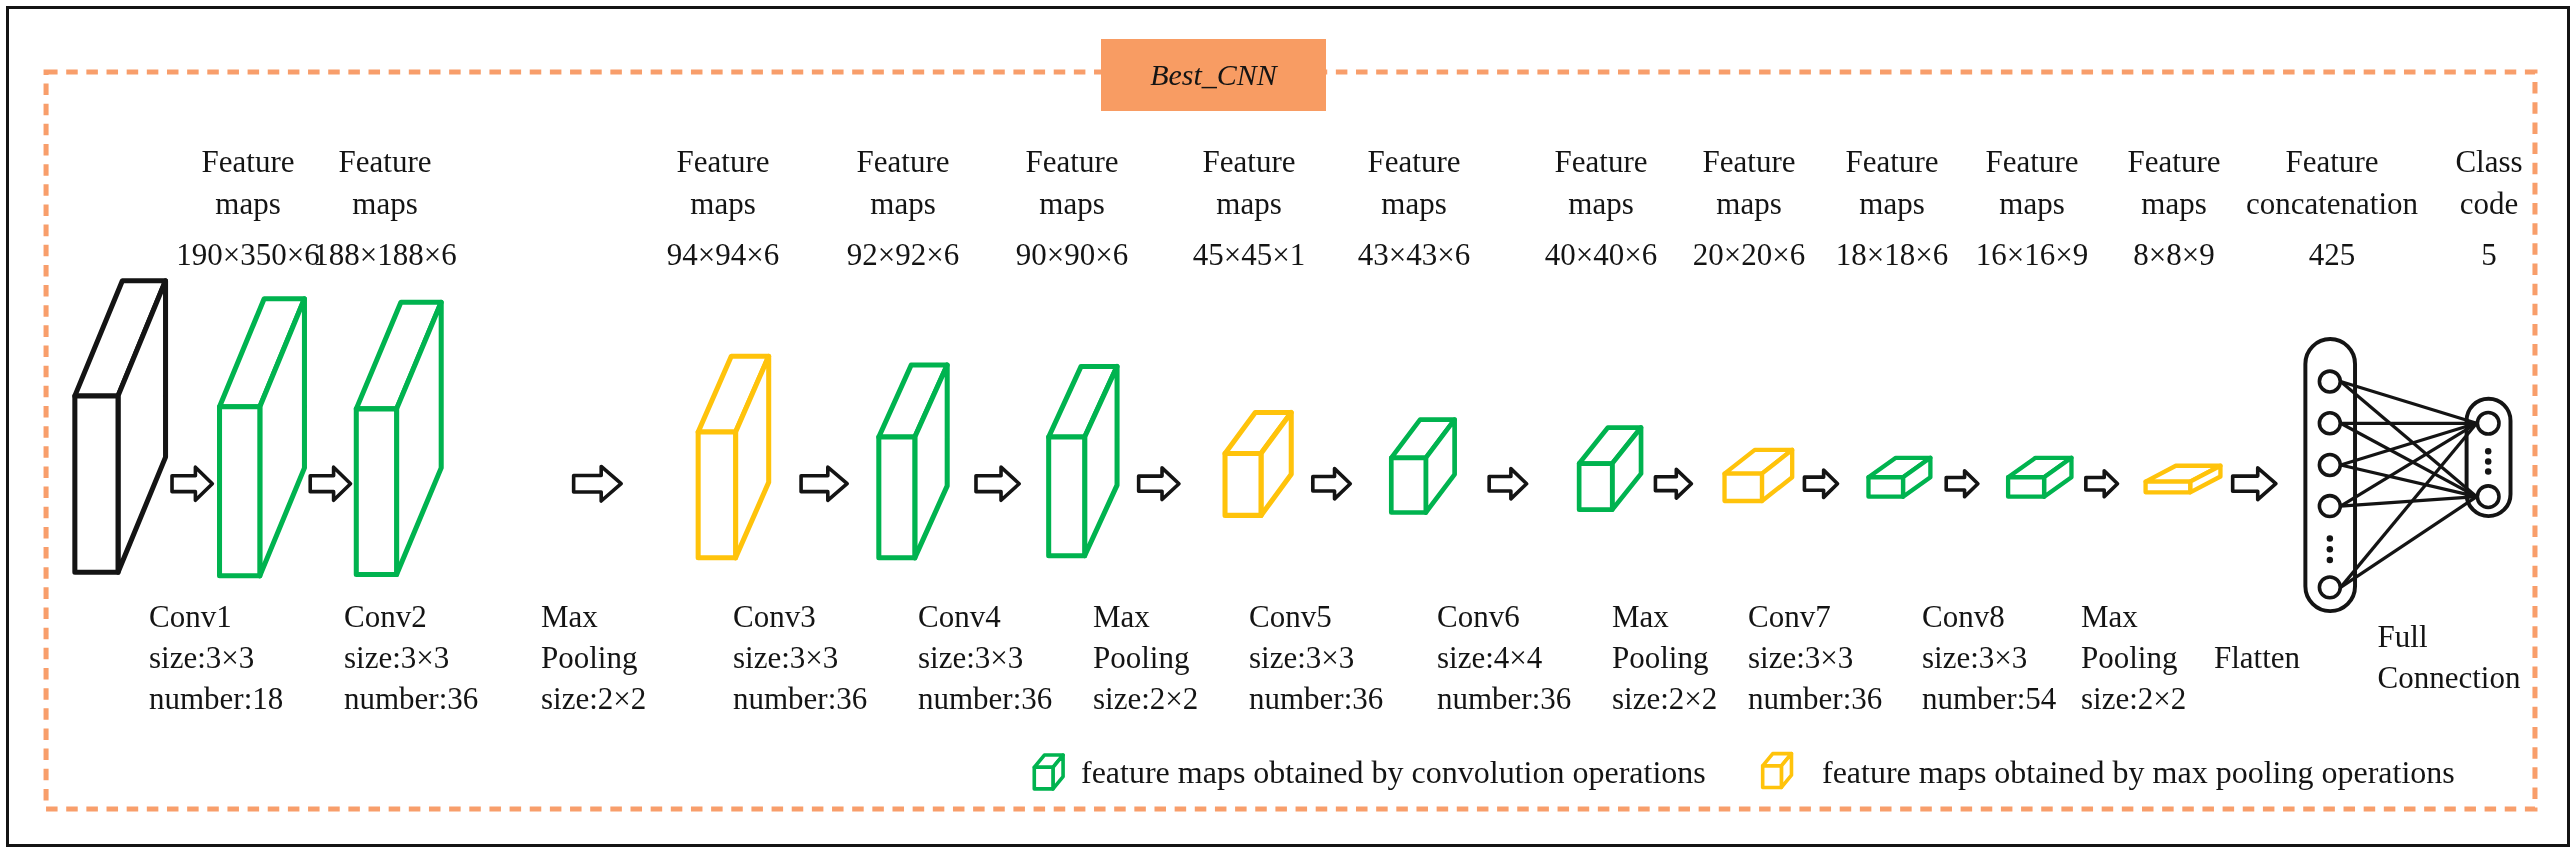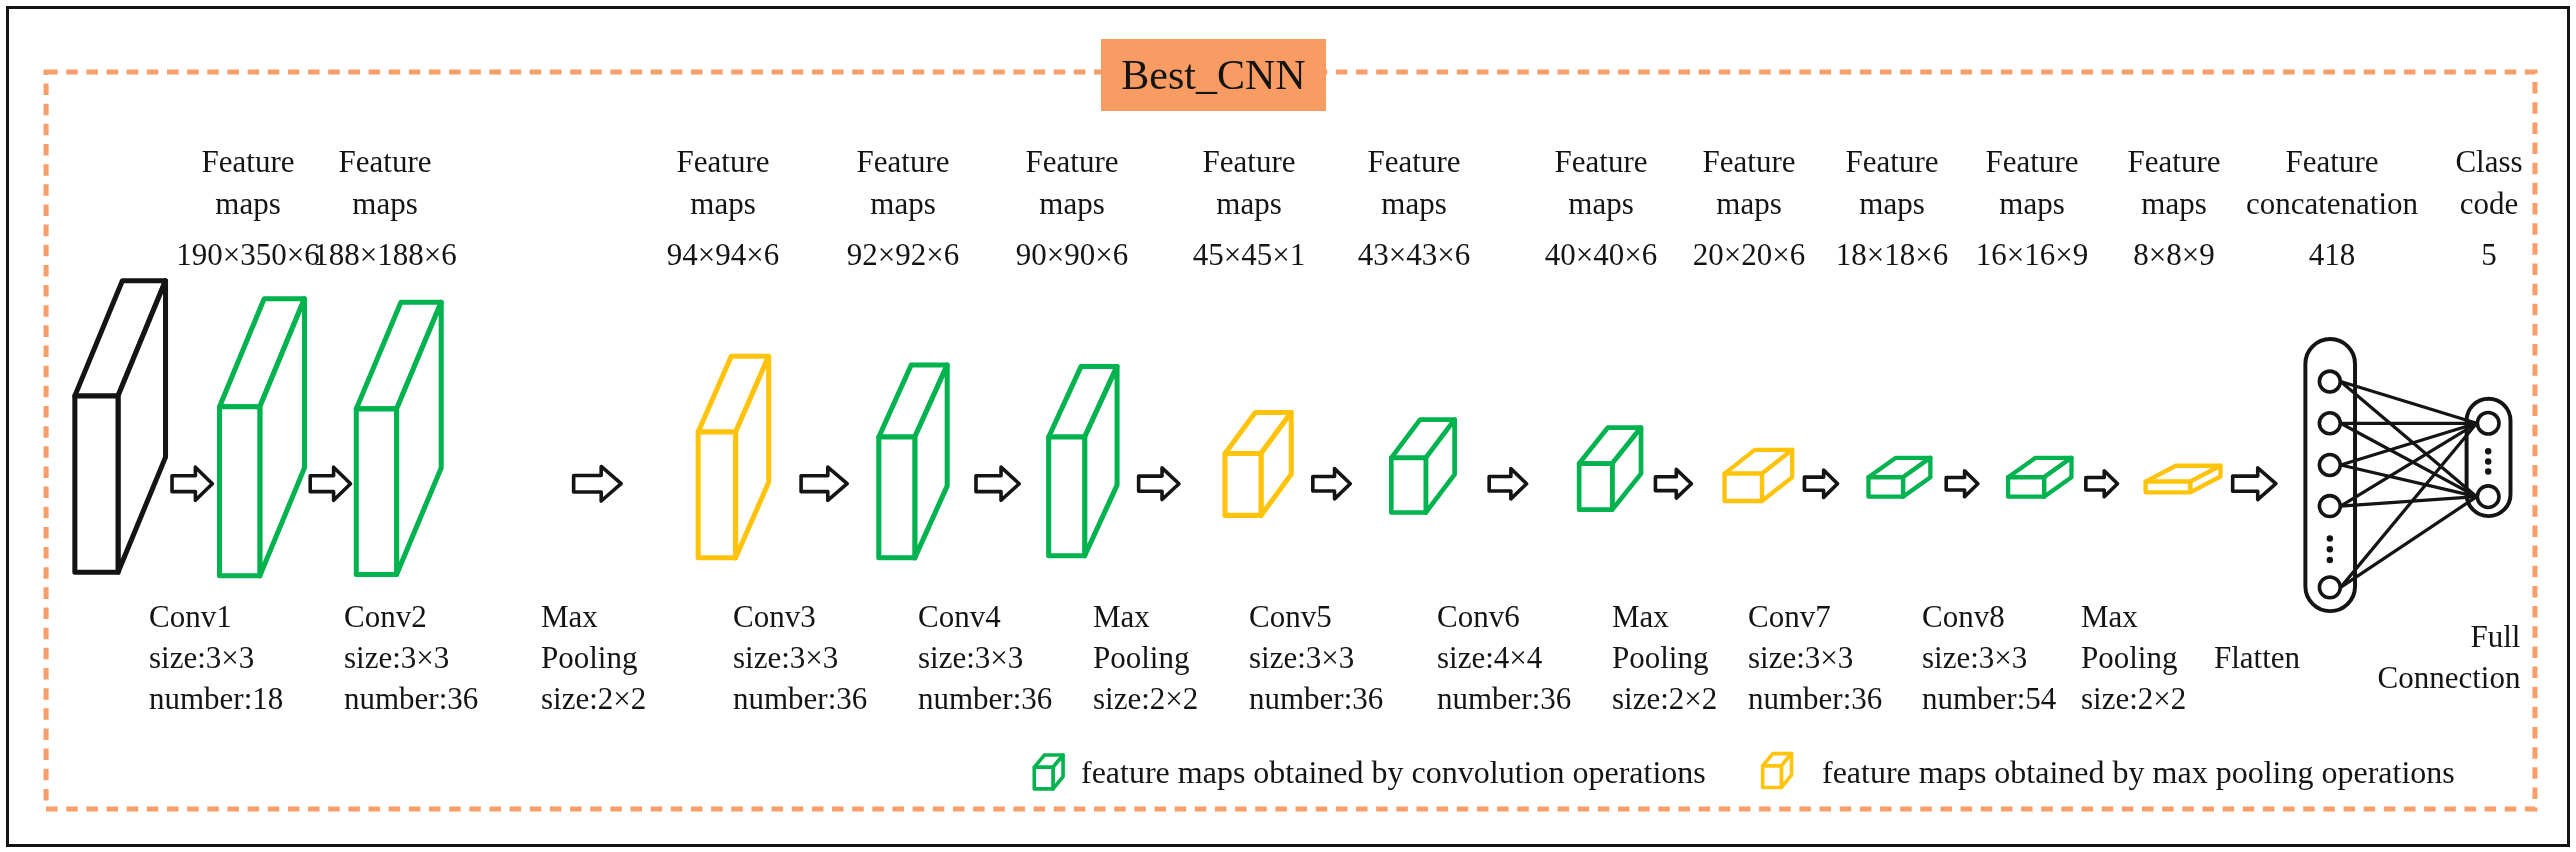--- a/index.html
+++ b/index.html
@@ -1,29 +1,29 @@
 <!DOCTYPE html>
 <html style="font-size:11.5px"><head>
 <meta charset="utf-8">
 <style>
   html,body{margin:0;padding:0;background:#fff;}
   .page{position:relative;width:2576px;height:853px;background:#fff;overflow:hidden;
         font-family:"Liberation Serif","DejaVu Serif",serif;color:#141414;}
   .outer-frame{position:absolute;left:5.8px;top:5.8px;right:5.8px;bottom:5.8px;border:3.6px solid #141414;pointer-events:none;}
   .svg-layer{position:absolute;left:0;top:0;}
   .diagram-title{position:absolute;left:1101px;top:39px;width:225px;height:72px;line-height:72px;
-        text-align:center;font-size:42px;z-index:5;}
+        text-align:center;font-size:30px;z-index:5;font-style:italic;}
   .tl{position:absolute;top:141px;transform:translateX(-50%);text-align:center;white-space:nowrap;font-size:31px;}
   .tl-name{height:83px;display:flex;flex-direction:column;justify-content:center;}
   .tl-name span{display:block;line-height:42px;}
   .tl-dim{display:block;margin-top:10px;line-height:42px;}
   .bl{position:absolute;top:596px;white-space:nowrap;font-size:31px;}
   .bl div{line-height:41px;}
   .bl.flatten{top:637px;}
-  .bl.fullconn{top:616px;transform:translateX(-50%);text-align:right;}
+  .bl.fullconn{top:616px;transform:translateX(-50%);text-align:left;}
   .legend-text{position:absolute;white-space:nowrap;font-size:32px;line-height:37px;}
 </style>
 </head>
 <body>
 
 <div class="page">
   <svg id="diagram-svg" class="svg-layer" width="2576" height="853" viewBox="0 0 3579 1185">
       <rect x="64" y="100" width="3458" height="1024" fill="none" stroke="#F89E6B" stroke-width="7" stroke-dasharray="16 12"></rect>
       <path d="M104,550 L170,390 L230,390 L164,550 Z" fill="#fff" stroke="#141414" stroke-width="7" stroke-linejoin="round"></path>
       <path d="M164,550 L230,390 L230,635 L164,795 Z" fill="#fff" stroke="#141414" stroke-width="7" stroke-linejoin="round"></path>
@@ -194,21 +194,21 @@
         <span>Feature</span>
         <span>maps</span>
       </div>
     <span class="tl-dim">8×8×9</span>
   </div>
   <div class="tl" style="left:2332px">
     <div class="tl-name">
         <span>Feature</span>
         <span>concatenation</span>
       </div>
-    <span class="tl-dim">418</span>
+    <span class="tl-dim">425</span>
   </div>
   <div class="tl" style="left:2489px">
     <div class="tl-name">
         <span>Class</span>
         <span>code</span>
       </div>
     <span class="tl-dim">5</span>
   </div>
 
   <div class="bl" style="left:149px">

